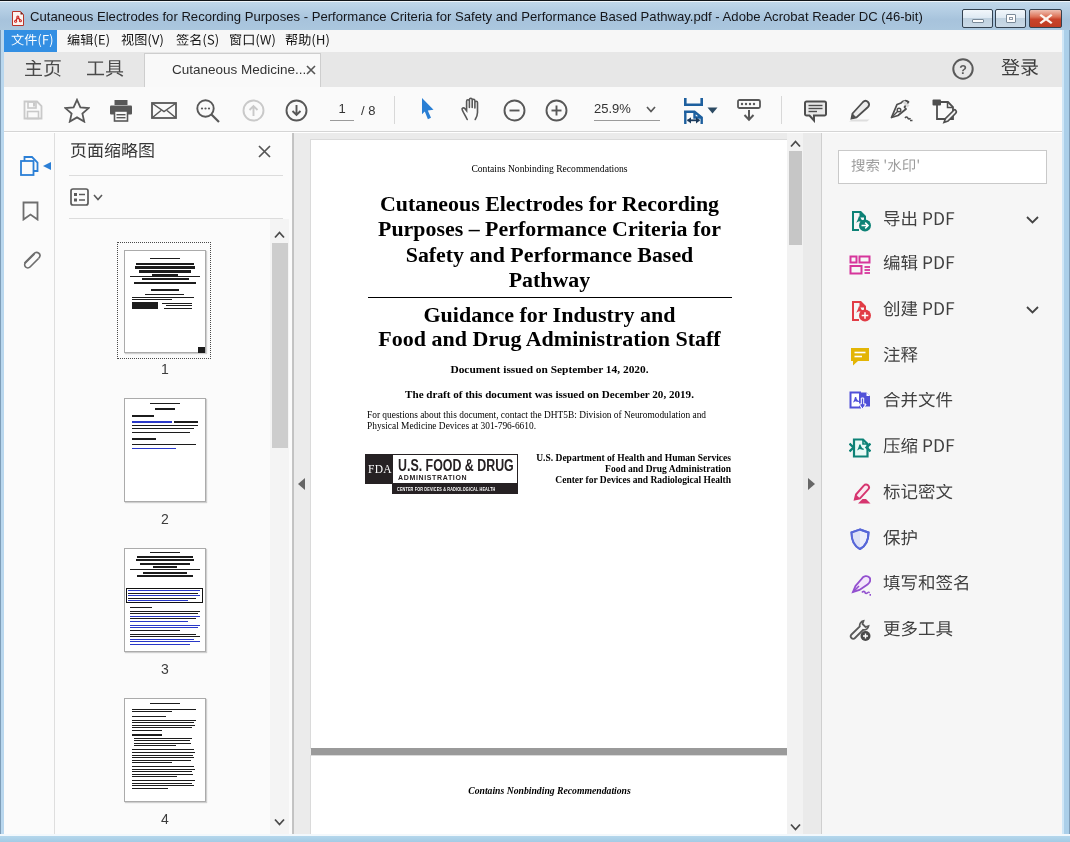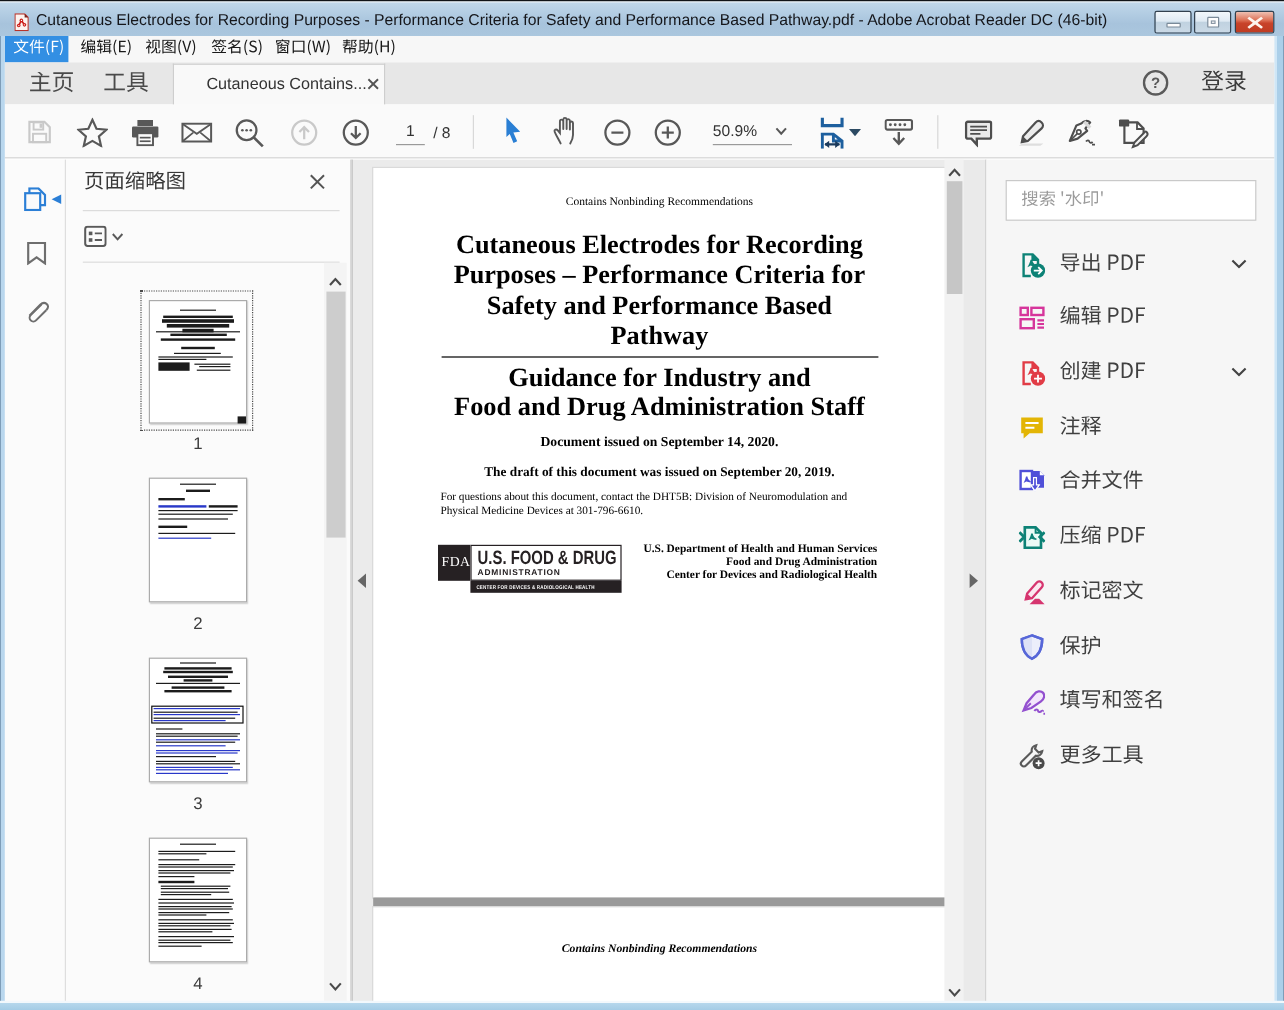--- a/index.html
+++ b/index.html
@@ -76,21 +76,21 @@
       <path d="M27.4 -4.0V3.9H6.6V10.0H27.4V17.3H8.7V23.2H27.4V25.6C27.4 27.2 27.2 29.0 26.6 31.0H5.0V37.1H23.7C20.6 41.6 15.4 46.0 6.9 48.9C8.6 50.3 11.0 52.7 12.2 54.3C23.1 50.0 29.1 43.4 32.2 37.1H54.0V31.0H34.4C34.8 29.0 35.0 27.2 35.0 25.6V23.2H51.3V17.3H35.0V10.0H53.4V3.9H35.0V-4.0ZM58.4 0.2V49.7H65.6V6.7H82.7C80.0 11.0 76.7 16.0 73.4 20.4C82.2 25.3 85.5 29.8 85.5 33.4C85.5 35.5 84.8 36.9 83.0 37.7C81.8 38.1 80.3 38.4 78.8 38.5C75.9 38.7 72.3 38.6 68.0 38.2C69.2 39.9 70.2 42.6 70.4 44.5C74.3 44.9 78.6 44.8 82.0 44.5C84.0 44.3 86.3 43.7 88.0 42.9C91.3 41.1 93.0 38.3 92.9 33.9C92.9 29.4 90.0 24.6 81.4 19.3C85.6 14.3 90.0 8.2 93.8 3.0L88.6 -0.1L87.3 0.2ZM15.0 53.8V82.6H22.6V60.6H45.8V87.8H53.6V60.6H78.9V74.2C78.9 75.5 78.5 75.9 76.8 76.0C75.2 76.0 69.3 76.0 62.9 75.9C63.9 77.7 65.1 80.4 65.5 82.4C73.9 82.4 79.2 82.4 82.4 81.3C85.6 80.2 86.6 78.1 86.6 74.4V53.8H53.6V45.9H45.8V53.8Z M163.3 -4.0C163.3 3.7 163.3 11.4 163.1 18.7H146.6V25.8H162.8C161.4 50.0 156.3 70.7 137.1 82.6C138.9 83.9 141.4 86.4 142.6 88.2C163.0 74.8 168.5 52.1 170.0 25.8H185.6C184.7 62.4 183.7 75.8 181.1 78.9C180.2 80.1 179.1 80.4 177.3 80.4C175.2 80.4 170.0 80.3 164.3 79.9C165.6 81.9 166.4 85.0 166.6 87.1C171.9 87.4 177.3 87.5 180.4 87.2C183.6 86.9 185.7 86.0 187.6 83.3C190.9 79.0 191.9 64.7 192.9 22.4C192.9 21.5 192.9 18.7 192.9 18.7H170.3C170.6 11.3 170.6 3.7 170.6 -4.0ZM103.4 70.5 104.8 78.2C116.8 75.4 133.6 71.5 149.4 67.8L148.8 61.0L143.3 62.2V0.9H110.6V69.1ZM117.4 67.7V50.5H136.2V63.8ZM117.4 29.1H136.2V43.8H117.4ZM117.4 22.4V7.7H136.2V22.4Z M223.9 99.6 229.5 97.1C220.9 82.9 216.8 65.9 216.8 48.9C216.8 32.0 220.9 15.1 229.5 0.8L223.9 -1.8C214.7 13.2 209.2 29.3 209.2 48.9C209.2 68.6 214.7 84.7 223.9 99.6Z M243.9 80.0H253.1V45.4H287.3V80.0H296.6V6.7H287.3V37.4H253.1V6.7H243.9Z M316.5 99.6C325.7 84.7 331.2 68.6 331.2 48.9C331.2 29.3 325.7 13.2 316.5 -1.8L310.8 0.8C319.4 15.1 323.7 32.0 323.7 48.9C323.7 65.9 319.4 82.9 310.8 97.1Z" fill="#1a1a1a"></path>
     </svg></div>
 <div class="abs tabbar"></div>
 <div class="abs" style="left:24px;top:60px"><svg width="38.0" height="19" viewBox="0 0 200.0 100">
       <path d="M37.4 0.5C43.5 5.0 50.5 11.4 54.5 16.0H10.3V23.3H45.9V45.3H14.9V52.6H45.9V77.3H5.6V84.6H94.8V77.3H54.0V52.6H85.6V45.3H54.0V23.3H89.7V16.0H57.2L62.0 12.5C58.0 7.8 49.9 1.0 43.5 -3.6Z M146.4 33.8V51.9C146.4 62.6 142.1 74.5 105.0 81.9C106.6 83.5 108.7 86.4 109.6 88.0C148.5 79.6 154.1 65.7 154.1 52.0V33.8ZM154.5 69.0C166.1 74.4 181.2 82.7 188.5 88.3L193.2 82.3C185.4 76.8 170.3 68.9 158.9 63.9ZM117.1 20.5V67.2H124.8V27.5H176.0V67.0H183.9V20.5H147.8C149.7 17.0 151.7 12.7 153.5 8.5H193.5V1.5H107.4V8.5H144.9C143.7 12.4 141.9 16.9 140.3 20.5Z" fill="#4a4a4a"></path>
     </svg></div>
 <div class="abs" style="left:86px;top:60px"><svg width="38.0" height="19" viewBox="0 0 200.0 100">
       <path d="M5.2 72.8V80.3H95.1V72.8H53.9V15.0H90.0V7.3H10.4V15.0H45.6V72.8Z M160.5 71.6C171.6 76.8 183.2 83.2 190.2 88.1L196.2 82.5C188.7 77.8 176.6 71.4 165.3 66.3ZM132.8 66.7C126.6 72.1 114.1 78.8 104.0 82.6C105.8 84.0 108.3 86.5 109.5 88.1C119.6 84.0 131.9 77.5 139.9 71.2ZM121.2 0.8V59.1H105.2V65.9H195.1V59.1H180.2V0.8ZM128.4 59.1V50.0H172.7V59.1ZM128.4 21.4H172.7V29.9H128.4ZM128.4 15.6V7.0H172.7V15.6ZM128.4 35.6H172.7V44.3H128.4Z" fill="#4a4a4a"></path>
     </svg></div>
 <div class="abs activetab"></div>
-<div class="abs" style="left:172px;top:62px;font-size:13.5px;color:#333">Cutaneous Contains...</div>
+<div class="abs" style="left:172px;top:62px;font-size:13.5px;color:#333">Cutaneous Medicine...</div>
 <svg class="abs" style="left:306px;top:65px" width="10" height="10" viewBox="0 0 10 10">
     <path d="M1 1 L9 9 M9 1 L1 9" stroke="#555" stroke-width="1.6"></path>
   </svg>
 <svg class="abs" style="left:952px;top:58px" width="22" height="22" viewBox="0 0 22 22">
     <circle cx="11" cy="11" r="9.7" fill="none" stroke="#5a5a5a" stroke-width="2"></circle>
     <text x="11" y="15.5" font-size="12.5" font-weight="bold" fill="#5a5a5a" text-anchor="middle" font-family="Liberation Sans">?</text>
   </svg>
 <div class="abs" style="left:1001px;top:59px"><svg width="38.0" height="19" viewBox="0 0 200.0 100">
       <path d="M28.3 44.8H70.0V57.4H28.3ZM20.8 38.5V63.6H78.0V38.5ZM88.0 8.6C84.5 12.3 78.8 17.1 73.9 20.8C71.5 18.4 69.2 15.9 67.1 13.2C72.0 9.8 77.8 5.2 82.5 0.9L76.7 -3.2C73.5 0.4 68.3 5.1 63.7 8.6C60.9 4.7 58.6 0.5 56.7 -3.8L50.2 -1.6C54.3 7.7 60.0 16.5 66.9 23.9H33.7C39.4 17.6 44.3 10.2 47.4 2.0L42.5 -0.5L41.1 -0.2H10.1V6.1H37.6C35.0 11.1 31.5 15.8 27.5 20.1C24.3 16.7 18.9 12.8 14.3 10.2L10.2 14.3C14.7 17.1 19.8 21.2 23.0 24.5C16.7 30.2 9.5 34.9 2.6 37.8C4.1 39.2 6.2 41.8 7.2 43.5C15.8 39.4 24.7 33.3 32.2 25.5V30.3H68.2V25.3C75.2 32.6 83.4 38.6 92.1 42.6C93.3 40.6 95.5 37.7 97.3 36.3C90.5 33.6 84.1 29.6 78.3 24.8C83.3 21.3 89.0 16.8 93.6 12.6ZM65.1 64.2C63.5 68.6 60.5 74.8 57.9 79.1H34.6L40.8 76.9C39.8 73.5 37.3 68.2 34.7 64.4L27.9 66.6C30.3 70.4 32.7 75.7 33.6 79.1H6.0V85.6H94.1V79.1H65.6C67.8 75.3 70.2 70.6 72.4 66.2Z M113.4 48.3C119.9 51.9 127.8 57.6 131.6 61.4L136.9 56.2C132.9 52.4 124.8 47.1 118.5 43.7ZM113.4 1.6V8.5H174.0L173.6 17.7H116.4V24.6H173.2L172.6 33.8H106.7V40.5H146.1V58.8C131.6 64.8 116.5 70.9 106.8 74.6L110.8 81.3C120.6 77.1 133.7 71.5 146.1 66.0V79.8C146.1 81.2 145.6 81.6 144.0 81.7C142.4 81.8 136.8 81.8 130.9 81.6C131.9 83.5 133.1 86.3 133.5 88.2C141.3 88.2 146.4 88.2 149.5 87.1C152.7 86.0 153.7 84.2 153.7 79.9V56.4C162.3 69.4 174.8 79.1 190.4 84.0C191.4 82.0 193.7 79.1 195.3 77.5C184.5 74.6 175.1 69.3 167.5 62.3C173.9 58.4 181.4 52.8 187.4 47.7L181.0 43.0C176.5 47.5 169.1 53.4 162.9 57.6C159.2 53.4 156.1 48.6 153.7 43.5V40.5H194.0V33.8H180.4C181.3 23.5 182.0 11.2 182.2 1.6L176.3 1.2L175.0 1.6Z" fill="#3c3c3c"></path>
     </svg></div>
@@ -141,21 +141,21 @@
   </svg>
 <svg class="abs" style="left:503px;top:99px" width="23" height="23" viewBox="0 0 23 23">
     <circle cx="11.5" cy="11.5" r="10" fill="none" stroke="#585858" stroke-width="1.9"></circle>
     <line x1="6.5" y1="11.5" x2="16.5" y2="11.5" stroke="#585858" stroke-width="1.9"></line>
   </svg>
 <svg class="abs" style="left:545px;top:99px" width="23" height="23" viewBox="0 0 23 23">
     <circle cx="11.5" cy="11.5" r="10" fill="none" stroke="#585858" stroke-width="1.9"></circle>
     <line x1="6.5" y1="11.5" x2="16.5" y2="11.5" stroke="#585858" stroke-width="1.9"></line>
     <line x1="11.5" y1="6.5" x2="11.5" y2="16.5" stroke="#585858" stroke-width="1.9"></line>
   </svg>
-<div class="abs" style="left:594px;top:101px;width:66px;height:20px;border-bottom:1px solid #9a9a9a;font-size:13px;color:#333">50.9%</div>
+<div class="abs" style="left:594px;top:101px;width:66px;height:20px;border-bottom:1px solid #9a9a9a;font-size:13px;color:#333">25.9%</div>
 <svg class="abs" style="left:646px;top:106px" width="10" height="7" viewBox="0 0 10 7">
     <path d="M1 1 L5 5.5 L9 1" fill="none" stroke="#585858" stroke-width="1.7"></path>
   </svg>
 <svg class="abs" style="left:683px;top:98px" width="21" height="26" viewBox="0 0 21 26">
     <path d="M2.3 0 V8 M18.7 0 V8 M1 6.7 H20" fill="none" stroke="#1d5f9e" stroke-width="2.6"></path>
     <path d="M2.3 13 V26 M1 13.8 H11.5 L18.7 19.5 V26 M11.5 13.8 V19.5 H18.7" fill="none" stroke="#1d5f9e" stroke-width="2.4"></path>
     <path d="M4.5 22.3 H16.5" stroke="#1b3a5c" stroke-width="1.8"></path>
     <path d="M8 19.2 L4 22.3 L8 25.4 Z" fill="#1b3a5c"></path>
     <path d="M13 19.2 L17 22.3 L13 25.4 Z" fill="#1b3a5c"></path>
   </svg>
@@ -339,21 +339,21 @@
   </svg>
 <div class="abs docarea" style="border-left:1px solid #c2c2c2"></div>
 <div class="abs page" style="left:311px;top:140px;width:477px;height:608px"></div>
 <div class="abs" style="left:311px;top:748px;width:477px;height:8px;background:#9a9a9a"></div>
 <div class="abs page" style="left:311px;top:756px;width:477px;height:79px"></div>
 <div class="abs serif ct" style="top:163px;font-size:9.6px;color:#000">Contains Nonbinding Recommendations</div>
 <div class="abs serif ct" style="top:191px;font-size:21.9px;line-height:25.3px;font-weight:bold;color:#000">Cutaneous Electrodes for Recording<br>Purposes – Performance Criteria for<br>Safety and Performance Based<br>Pathway</div>
 <div class="abs" style="left:368px;top:296.5px;width:364px;height:1.6px;background:#000"></div>
 <div class="abs serif ct" style="top:303px;font-size:22px;line-height:23.6px;font-weight:bold;color:#000">Guidance for Industry and<br>Food and Drug Administration Staff</div>
 <div class="abs serif ct" style="top:362.5px;font-size:11.4px;font-weight:bold;color:#000">Document issued on September 14, 2020.</div>
-<div class="abs serif ct" style="top:388px;font-size:11.1px;font-weight:bold;color:#000">The draft of this document was issued on September 20, 2019.</div>
+<div class="abs serif ct" style="top:388px;font-size:11.1px;font-weight:bold;color:#000">The draft of this document was issued on December 20, 2019.</div>
 <div class="abs serif" style="left:367px;top:410px;font-size:9.4px;line-height:10.8px;color:#000;white-space:nowrap">For questions about this document, contact the DHT5B: Division of Neuromodulation and<br>Physical Medicine Devices at 301-796-6610.</div>
 <div class="abs" style="left:365px;top:454px;width:153px;height:40px">
 <div class="abs" style="left:0;top:0;width:27px;height:30px;background:#262123"></div>
 <div class="abs serif" style="left:3px;top:9px;font-size:11.5px;font-weight:normal;color:#fff;letter-spacing:0.3px;white-space:nowrap">FDA</div>
 <div class="abs" style="left:27px;top:0;width:126px;height:30px;background:#fff;border:1.5px solid #262123"></div>
 <div class="abs" style="left:33px;top:3px;font-size:16px;font-weight:bold;color:#262123;white-space:nowrap;transform:scaleX(0.775);transform-origin:0 0">U.S. FOOD &amp; DRUG</div>
 <div class="abs" style="left:33px;top:20px;font-size:7px;font-weight:bold;color:#262123;letter-spacing:0.65px;white-space:nowrap">ADMINISTRATION</div>
 <div class="abs" style="left:27px;top:30px;width:126px;height:9.5px;background:#262123"></div>
 <div class="abs" style="left:32px;top:32.8px;font-size:4.6px;font-weight:bold;color:#fff;letter-spacing:0.2px;white-space:nowrap;transform:scaleX(0.82);transform-origin:0 0">CENTER FOR DEVICES &amp; RADIOLOGICAL HEALTH</div>
 </div>

